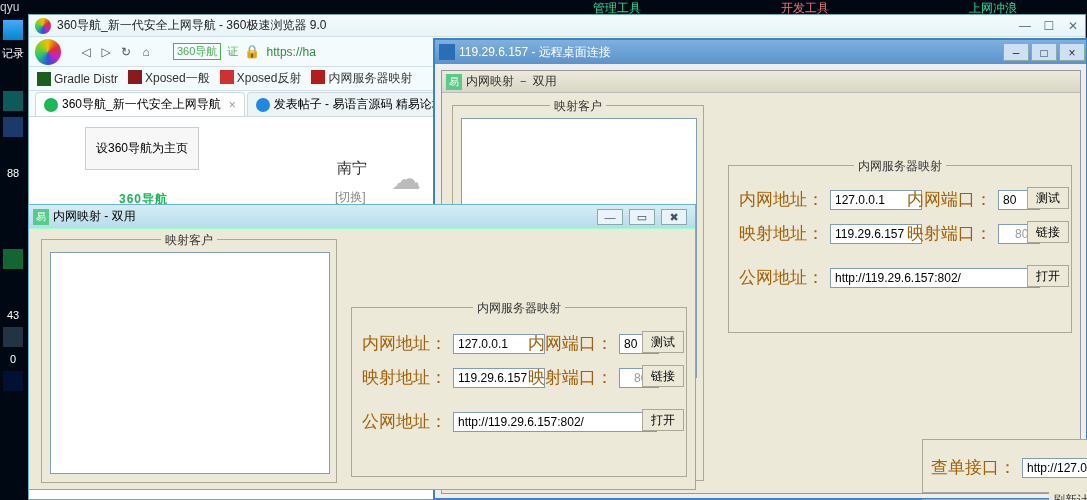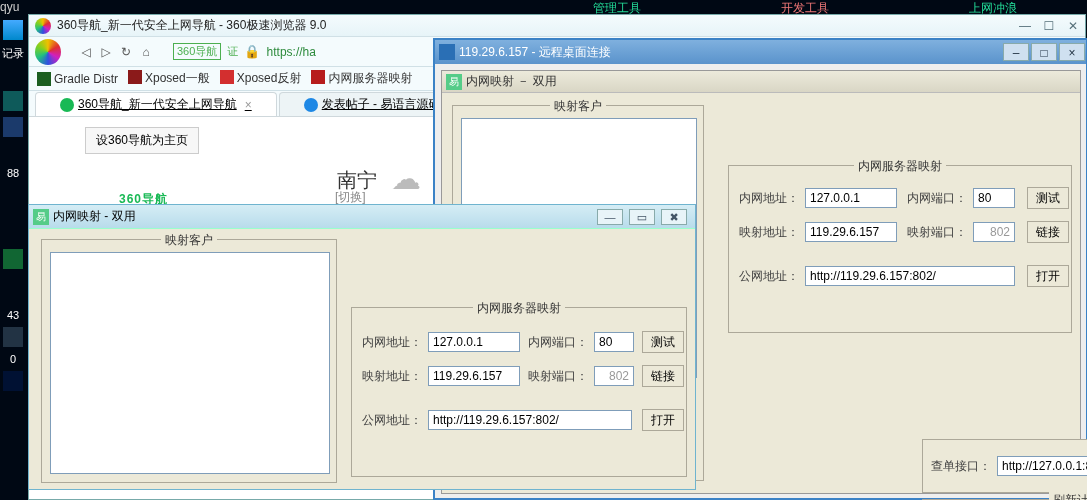--- a/index.html
+++ b/index.html
@@ -26,48 +26,48 @@
 .biglogo { width: 26px; height: 26px; border-radius: 50%; background: conic-gradient(#f0c000,#e03030,#d020c0,#3050e0,#20c080,#80d020,#f0c000); }
 .nav-arrow { width: 14px; text-align: center; color: #555; }
 .url-tag { border: 1px solid #4caf50; color: #4caf50; padding: 0 3px; font-size: 11px; }
 .url-badge { color: #4caf50; font-size: 11px; }
 .url-lock { color: #4caf50; font-size: 13px; }
 .url-text { color: #2e8b3d; }
 .bookmarks { height: 24px; display: flex; align-items: center; gap: 10px; padding: 0 8px; border-bottom: 1px solid #d0e0e6; background: #f4fbfd; }
 .bookmarks .bm { display: flex; align-items: flex-start; gap: 3px; font-size: 11px; color: #333; }
 .bm-ico { width: 14px; height: 14px; display: inline-block; }
 .tabs-row { height: 26px; display: flex; align-items: flex-end; gap: 2px; padding-left: 6px; background: #f4fbfd; border-bottom: 1px solid #cfd8dc; }
-.tab { height: 24px; display: flex; align-items: center; gap: 4px; padding: 0 24px; border: 1px solid #cfd8dc; border-bottom: none; background: #fff; border-radius: 4px 4px 0 0; font-size: 11px; text-decoration: underline; }
+.tab { height: 24px; display: flex; align-items: center; gap: 4px; padding: 0 8px; border: 1px solid #cfd8dc; border-bottom: none; background: #fff; border-radius: 4px 4px 0 0; font-size: 11px; }
 .tab.inact { background: #edf4f6; }
 .tab .x { color: #999; margin-left: 4px; }
 .page { position: relative; background: #fff; height: 380px; }
-.set-home-btn { position: absolute; left: 56px; top: 10px; padding: 4px 10px; border: 1px solid #ccc; background: #f7f7f7; font-size: 12px; }
+.set-home-btn { position: absolute; left: 56px; top: 10px; padding: 12px 10px; border: 1px solid #ccc; background: #f7f7f7; font-size: 12px; }
 .logo360 { position: absolute; left: 90px; top: 46px; font-size: 44px; font-weight: bold; color: #19b955; letter-spacing: 1px; }
 .logo360 .nav-suffix { color: #19b955; }
-.city { position: absolute; left: 308px; top: 50px; font-size: 20px; color: #333; }
+.city { position: absolute; left: 308px; top: 42px; font-size: 15px; color: #333; }
 .switch { position: absolute; left: 306px; top: 72px; font-size: 12px; color: #888; }
 .cloud { position: absolute; left: 362px; top: 44px; font-size: 30px; color: #bbb; }
 
 
 .rdp { position: absolute; left: 433px; top: 38px; width: 655px; height: 462px; border: 2px solid #3b82c6; background: #eee; }
 .rdp-title { height: 24px; background: linear-gradient(#7fb0de,#5a93cc); display: flex; align-items: center; color: #fff; font-size: 12px; padding-left: 4px; }
 .rdp-title .ico { width: 16px; height: 16px; margin-right: 4px; background: #2a6fb5; display: inline-block; }
 .rdp-title .wctl { margin-left: auto; display: flex; }
 .rdp-title .wctl span { width: 26px; height: 18px; margin: 0 1px; background: #cfe0f0; color: #234; text-align: center; line-height: 18px; border: 1px solid #8aa; }
 .rdp-inner { position: absolute; left: 6px; top: 30px; width: 640px; height: 424px; background: #ece9d8; border: 1px solid #999; }
 .rdp-app-title { height: 22px; background: linear-gradient(#eceadb,#d9d6c5); border-bottom: 1px solid #bbb; display: flex; align-items: center; padding-left: 4px; font-size: 12px; color: #333; }
 .rdp-app-title .e-ico { width: 16px; height: 16px; margin-right: 4px; background: #5c8; display: inline-block; font-size: 10px; text-align: center; line-height: 16px; color: #fff; }
 .rdp-body { position: relative; height: 400px; }
 .grpbox { position: absolute; border: 1px solid #aca899; background: #ece9d8; }
 .grpbox .legend { position: absolute; top: -8px; left: 50%; transform: translateX(-50%); background: #ece9d8; padding: 0 4px; font-size: 12px; color: #333; }
 .rdp-client-grp { left: 10px; top: 12px; width: 252px; height: 376px; }
 .rdp-client-list { position: absolute; left: 8px; top: 12px; width: 236px; height: 260px; background: #fff; border: 1px solid #7f9db9; }
 .rdp-srv-grp { left: 286px; top: 72px; width: 344px; height: 168px; }
 .frow { position: absolute; display: flex; align-items: center; gap: 6px; }
-.flabel { font-size: 12px; color: #404040; }
+.flabel { font-size: 17px; color: #a16207; }
 .ftxt { border: 1px solid #7f9db9; background: #fff; height: 20px; padding: 0 4px; font-family: inherit; font-size: 12px; }
 .fbtn { height: 22px; padding: 0 8px; border: 1px solid #aca899; background: #ece9d8; font-size: 12px; }
 .ftxt.disabled { color: #999; text-align: right; }
 .query-grp { left: 480px; top: 346px; width: 310px; height: 54px; }
 .refresh-grp { left: 480px; top: 406px; width: 310px; height: 40px; }
 
 
 .localapp { position: absolute; left: 28px; top: 204px; width: 668px; height: 286px; background: #ece9d8; border: 1px solid #6fb4cf; }
 .localapp-title { height: 24px; background: linear-gradient(#d5edf5,#b8dceb); display: flex; align-items: center; padding-left: 4px; font-size: 12px; border-bottom: 1px solid #9fc; }
 .localapp-title .e-ico { width: 16px; height: 16px; margin-right: 4px; background: #5c8; display: inline-block; font-size: 10px; text-align: center; line-height: 16px; color: #fff; }

